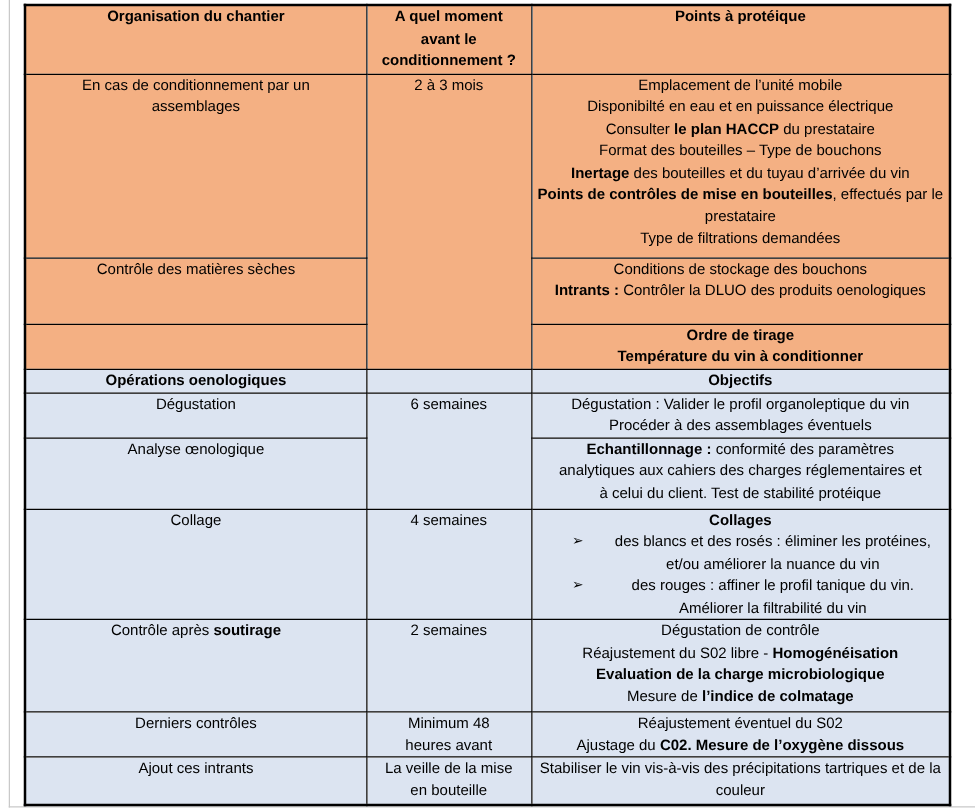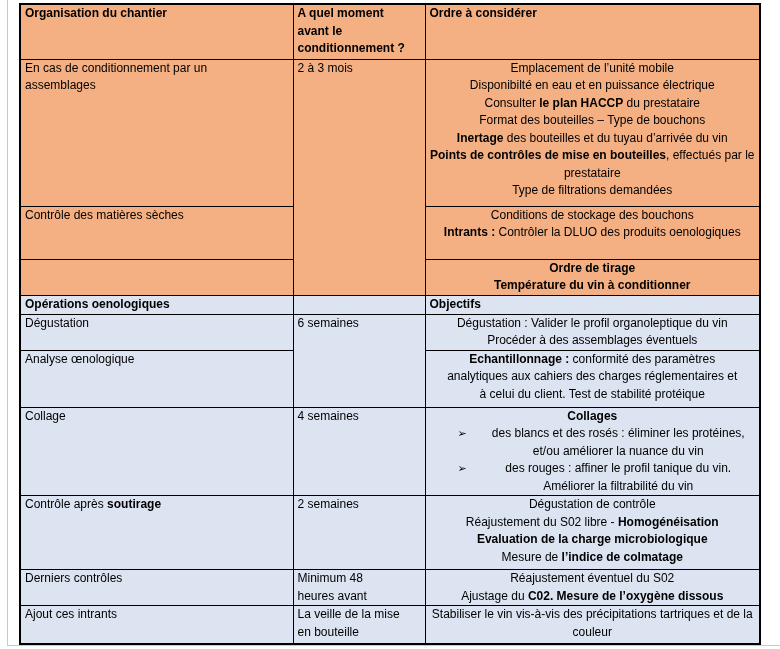--- a/index.html
+++ b/index.html
@@ -52,21 +52,21 @@
   .planning tbody tr:nth-child(5)  { height: 19px; }
   .planning tbody tr:nth-child(6)  { height: 35px; }
   .planning tbody tr:nth-child(7)  { height: 57px; }
   .planning tbody tr:nth-child(8)  { height: 88px; }
   .planning tbody tr:nth-child(9)  { height: 74px; }
   .planning tbody tr:nth-child(10) { height: 34px; }
   .planning tbody tr:nth-child(11) { height: 38px; }
 
   .theme-orange { background: var(--orange-fill); }
   .theme-blue   { background: var(--blue-fill); }
-  .align-center { }
+  .align-center { text-align: center; }
   .align-left   { text-align: center; }
   .valign-middle { vertical-align: middle; }
   .seg-bold { font-weight: 700; }
   .line { white-space: normal; }
   .line.bullet { position: relative; padding-left: 52px; }
   .bullet-glyph { position: absolute; left: 28px; top: 0; font-size: 11px; }
 </style>
 </head>
 <body>
 
@@ -83,21 +83,21 @@
         <tr>
           <td class="theme-orange align-center">
             <div class="line"><span class="seg-bold">Organisation du chantier</span></div>
           </td>
           <td class="theme-orange align-center">
             <div class="line"><span class="seg-bold">A quel moment</span></div>
             <div class="line"><span class="seg-bold">avant le</span></div>
             <div class="line"><span class="seg-bold">conditionnement ?</span></div>
           </td>
           <td class="theme-orange align-center">
-            <div class="line"><span class="seg-bold">Ordre à considérer</span></div>
+            <div class="line"><span class="seg-bold">Points à protéique</span></div>
           </td>
         </tr>
         <tr>
           <td class="theme-orange align-center">
             <div class="line"><span>En cas de conditionnement par un</span></div>
             <div class="line"><span>assemblages</span></div>
           </td>
           <td rowspan="3" class="theme-orange align-center valign-middle">
             <div class="line"><span>2 à 3 mois</span></div>
           </td>

